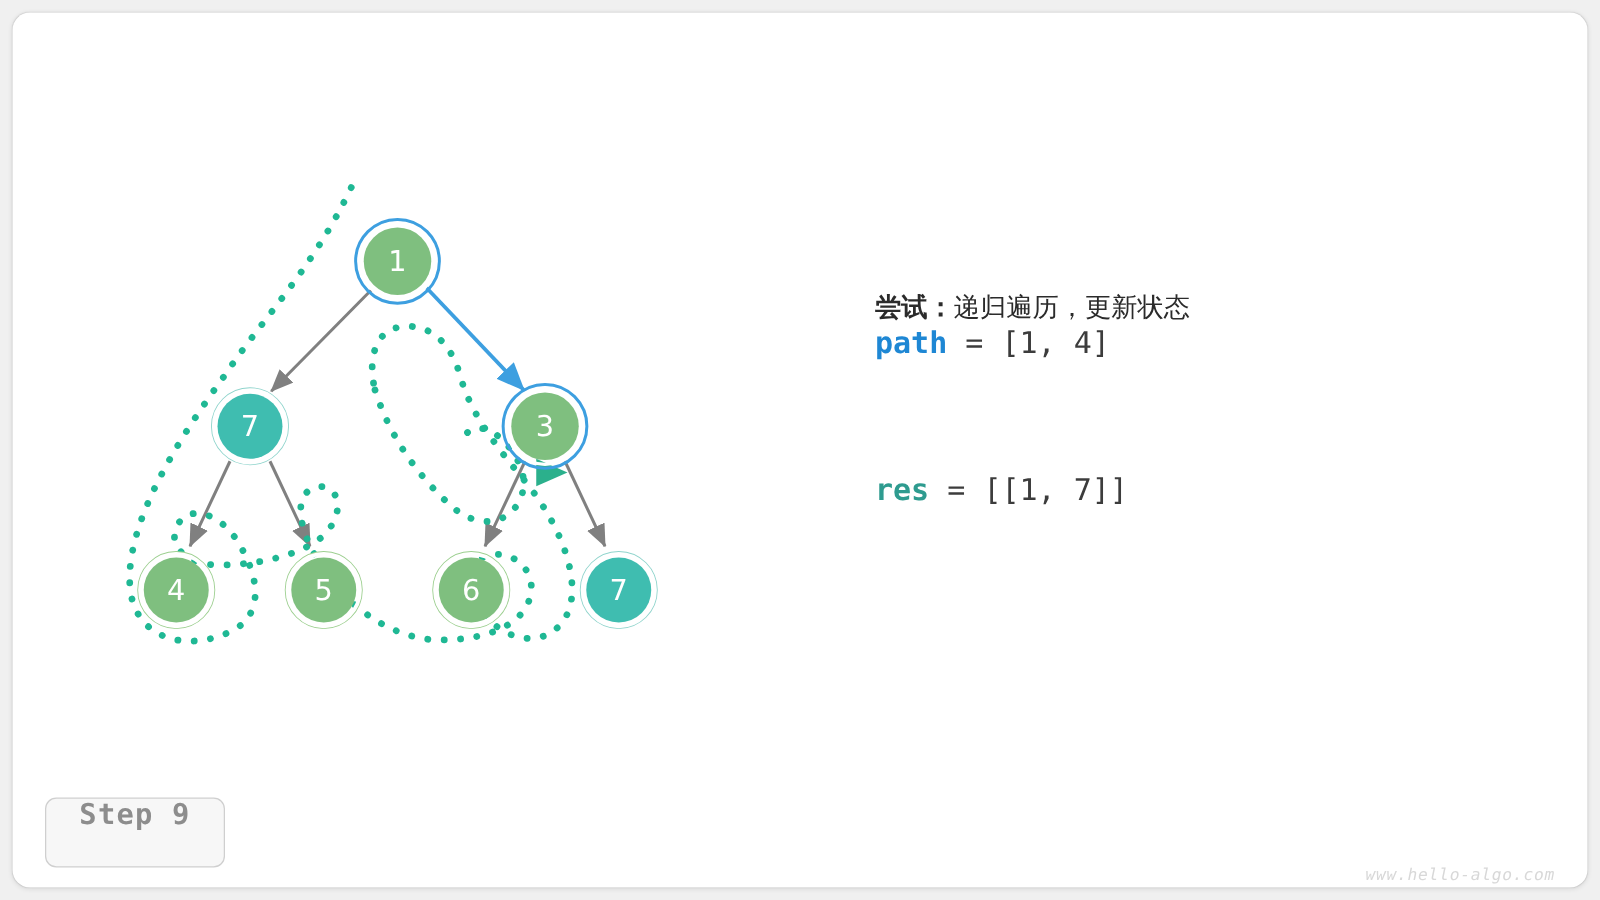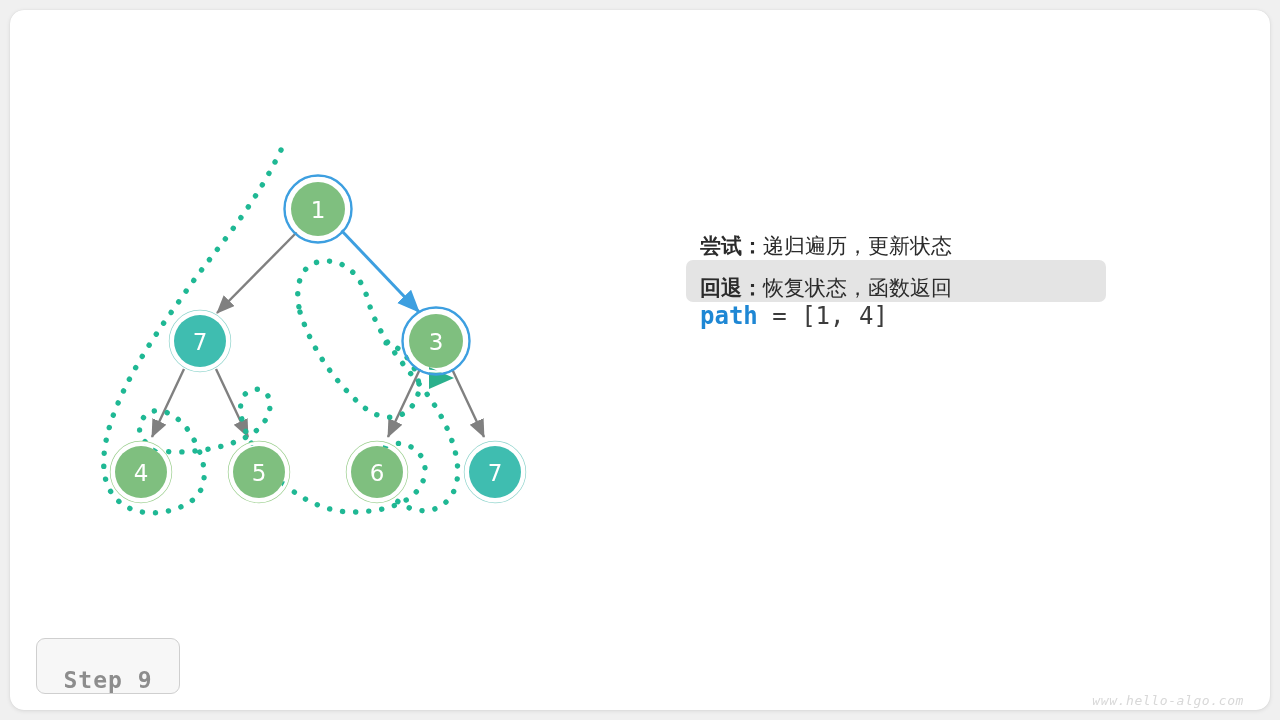--- a/index.html
+++ b/index.html
@@ -97,21 +97,21 @@
     position: absolute;
     left: 36px;
     top: 638px;
     width: 144px;
     height: 56px;
     box-sizing: border-box;
     border: 1px solid #cfcfcf;
     border-radius: 9px;
     background: #f7f7f7;
     display: flex;
-    align-items: flex-end;
+    align-items: flex-start;
     justify-content: center;
     font-family: "DejaVu Sans Mono", "Liberation Mono", monospace;
     font-size: 23px;
     font-weight: bold;
     color: #8d8d8d;
     letter-spacing: 1px;
   }
 
   
   #watermark {
@@ -234,29 +234,29 @@
         <text class="node-label" x="495" y="473">7</text>
       </g>
     </g>
   </svg>
 
   <div id="info-panel">
     <div class="info-row">
       <span class="term">尝试：</span>
       <span class="desc">递归遍历，更新状态</span>
     </div>
-    <div class="info-row highlight">
-      <span class="term">回退：</span>
-      <span class="desc">恢复状态，函数返回</span>
-    </div>
     <div class="code-row">
       <span class="var-path">path</span>
       <span> = [1, 4]</span>
     </div>
     <div id="row-gap"></div>
+    <div class="code-row">
+      <span class="var-res">res</span>
+      <span> = [[1, 7]]</span>
+    </div>
   </div>
 
   <div id="step-badge">
     <span>Step 9</span>
   </div>
 
   <div id="watermark">
     <span>www.hello-algo.com</span>
   </div>
 </div>

